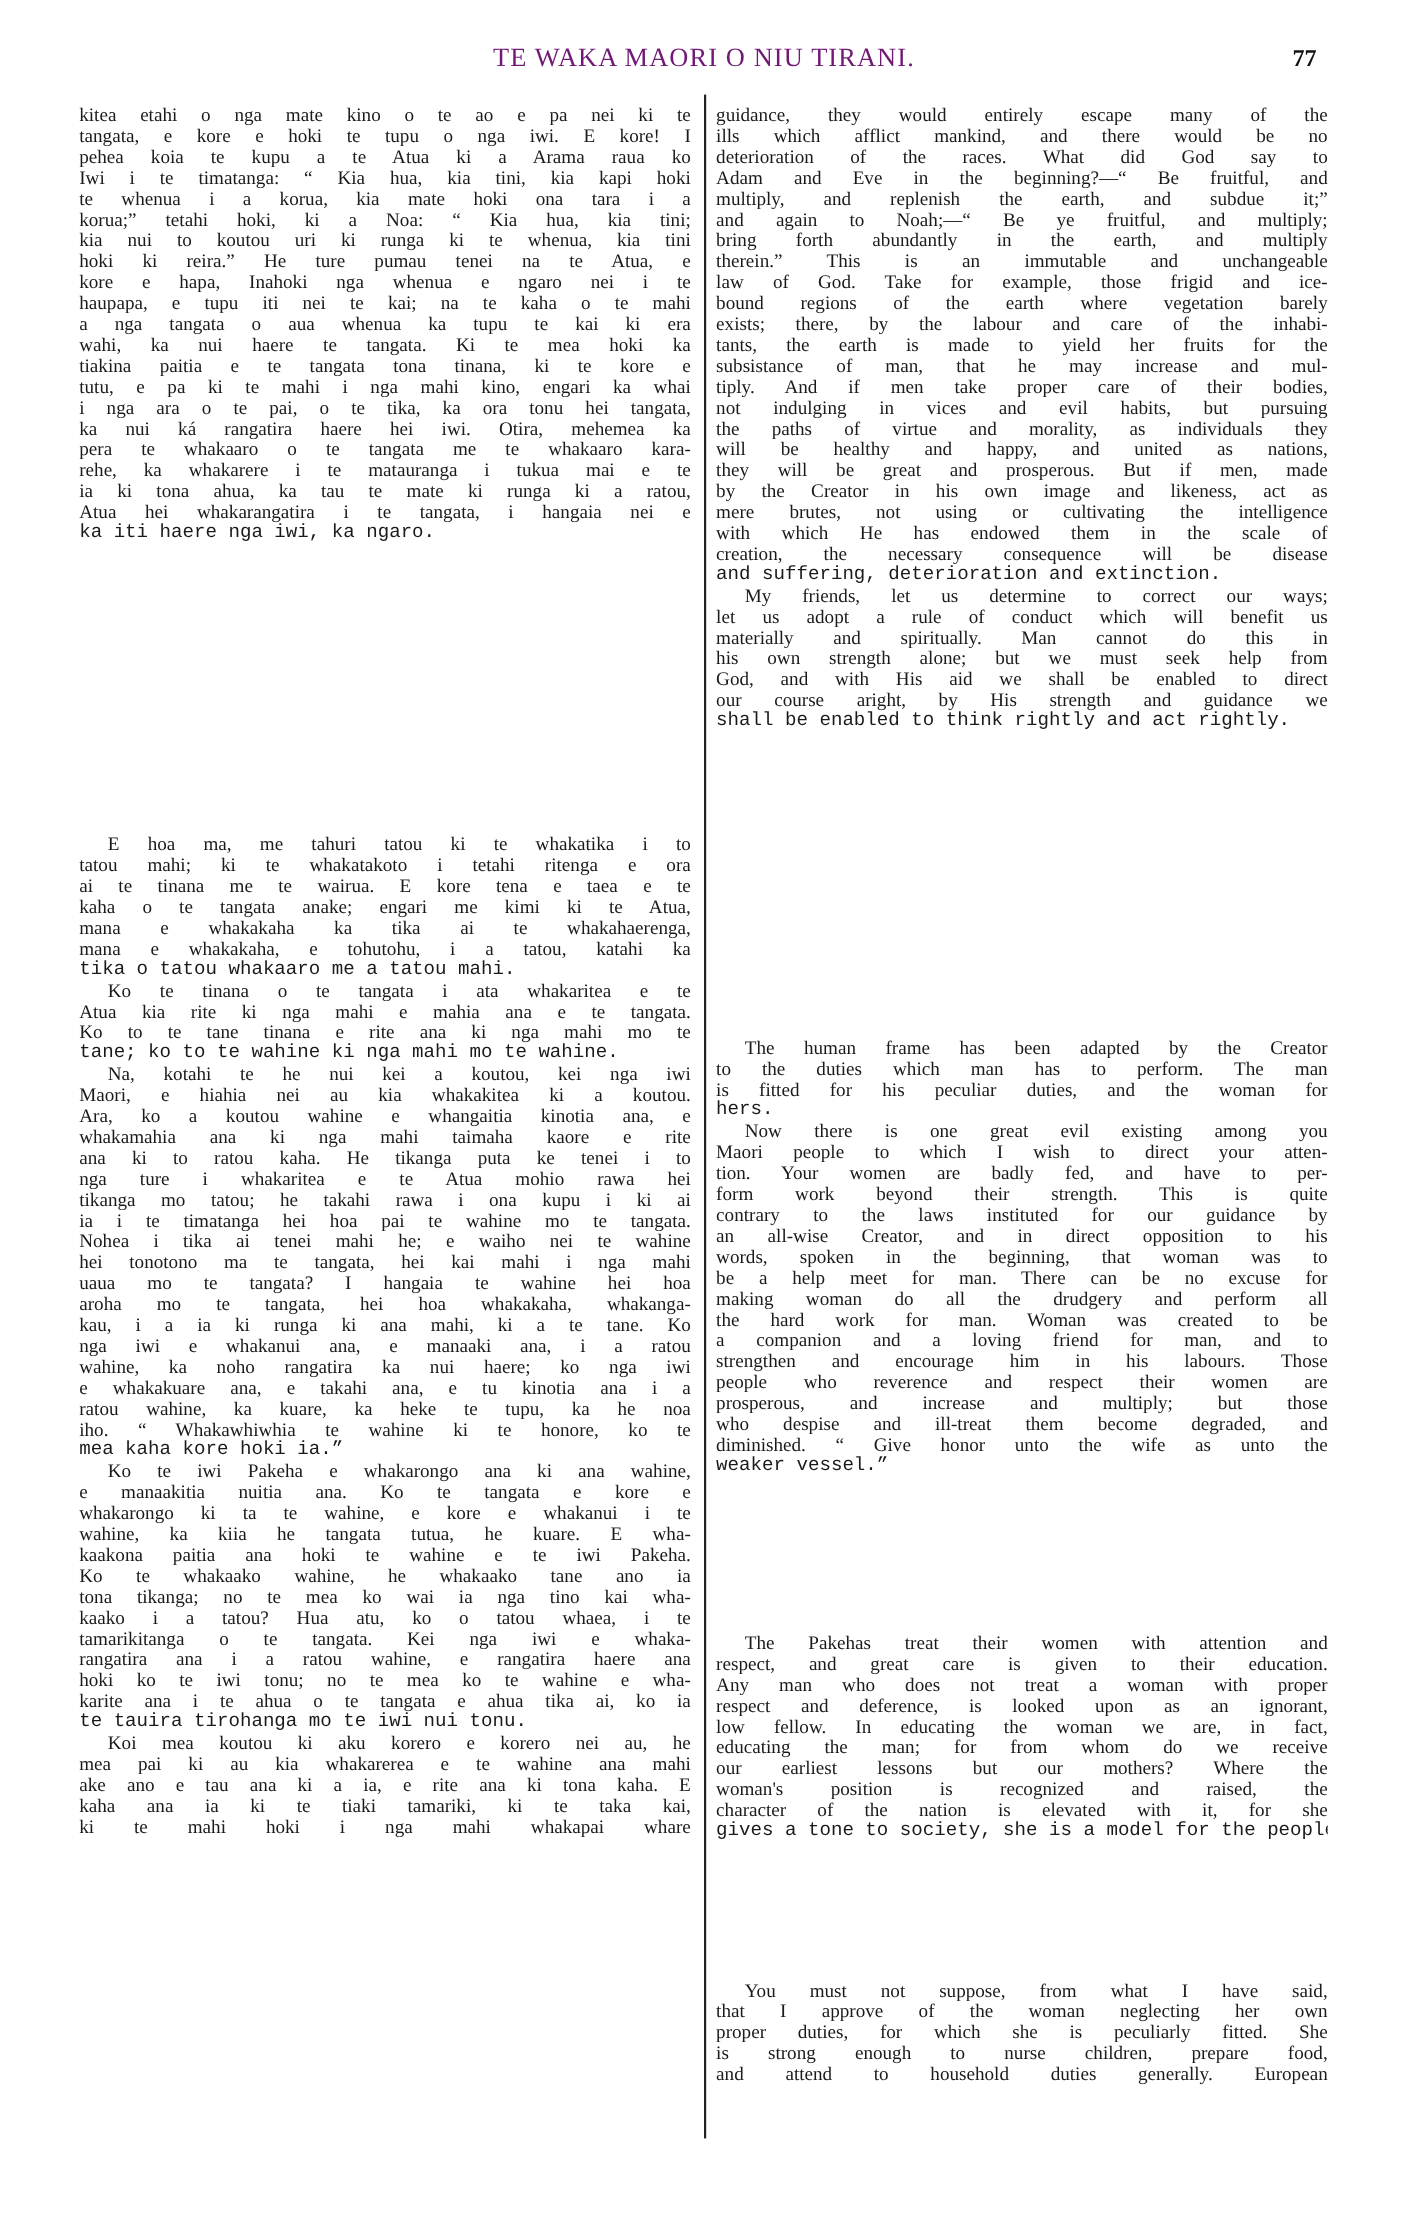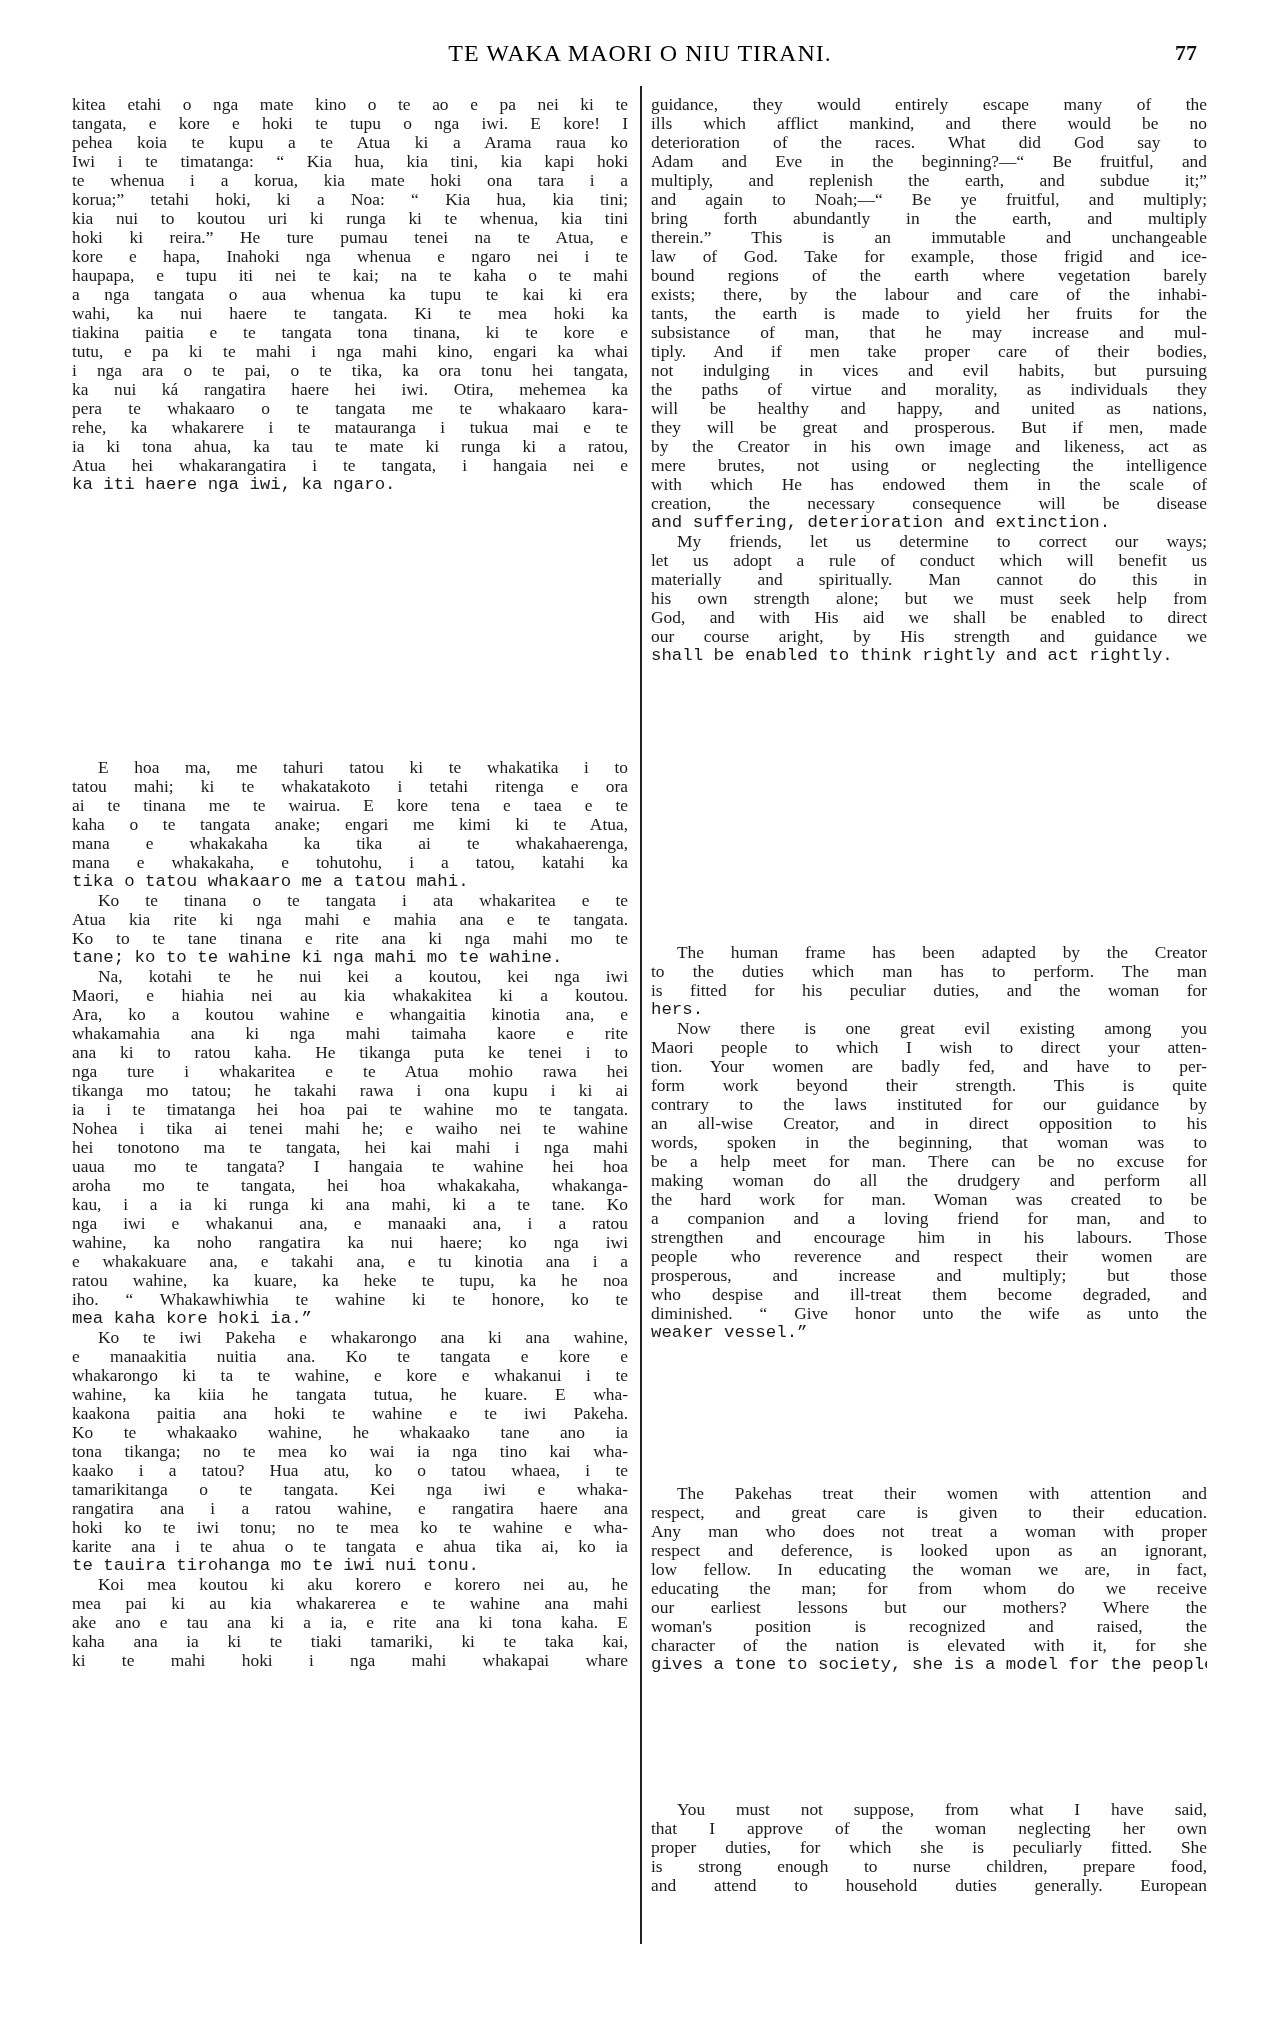--- a/index.html
+++ b/index.html
@@ -1,20 +1,20 @@
 <!DOCTYPE html>
 <html><head>
 <meta charset="utf-8">
 <style>
   html, body { margin: 0; padding: 0; background: #ffffff; }
   body { width: 1280px; height: 2018px; position: relative; overflow: hidden;
          font-family: "Liberation Serif", "DejaVu Serif", serif; color: #1a1a1a; }
   .page { position: absolute; left: 0; top: 0; width: 1280px; height: 2018px; }
   .header-title { position: absolute; top: 40px; left: 0; width: 1280px; text-align: center;
-                  font-size: 24px; letter-spacing: 1px; color: #000000; }
+                  font-size: 24px; letter-spacing: 1px; color: #701a75; }
   .page-number { position: absolute; top: 40px; left: 1175px; font-size: 22px; font-weight: bold; color: #111; }
   .col { position: absolute; width: 556px; }
   .col-left { left: 72px; }
   .col-right { left: 651px; }
   .divider { position: absolute; left: 640px; top: 86px; width: 1.5px; height: 1858px; background: #222; }
   .block { position: absolute; left: 0; width: 556px; }
   .line { height: 19px; line-height: 19px; font-size: 17.4px; white-space: nowrap;
           text-align: justify; text-align-last: justify; overflow: hidden; }
   .line.last { text-align-last: left; font-family: Liberation Mono, monospace; }
   .line.indent { padding-left: 26px; box-sizing: border-box; }
@@ -131,21 +131,21 @@
           <div class="line">bound regions of the earth where vegetation barely</div>
           <div class="line">exists; there, by the labour and care of the inhabi-</div>
           <div class="line">tants, the earth is made to yield her fruits for the</div>
           <div class="line">subsistance of man, that he may increase and mul-</div>
           <div class="line">tiply.   And if men take proper care of their bodies,</div>
           <div class="line">not indulging in vices and evil habits, but pursuing</div>
           <div class="line">the paths of virtue and morality, as individuals they</div>
           <div class="line">will be healthy and happy, and united as nations,</div>
           <div class="line">they will be great and prosperous.  But if men, made</div>
           <div class="line">by the Creator in his own image and likeness, act as</div>
-          <div class="line">mere brutes, not using or neglecting the intelligence</div>
+          <div class="line">mere brutes, not using or cultivating the intelligence</div>
           <div class="line">with which He has endowed them in the scale of</div>
           <div class="line">creation, the necessary consequence will be disease</div>
           <div class="line last">and suffering, deterioration and extinction.</div>
         </div>
         <div>
           <div class="line indent">My friends, let us determine to correct our ways;</div>
           <div class="line">let us adopt a rule of conduct which will benefit us</div>
           <div class="line">materially and spiritually.   Man cannot do this in</div>
           <div class="line">his own strength alone; but we must seek help from</div>
           <div class="line">God, and with His aid we shall be enabled to direct</div>

